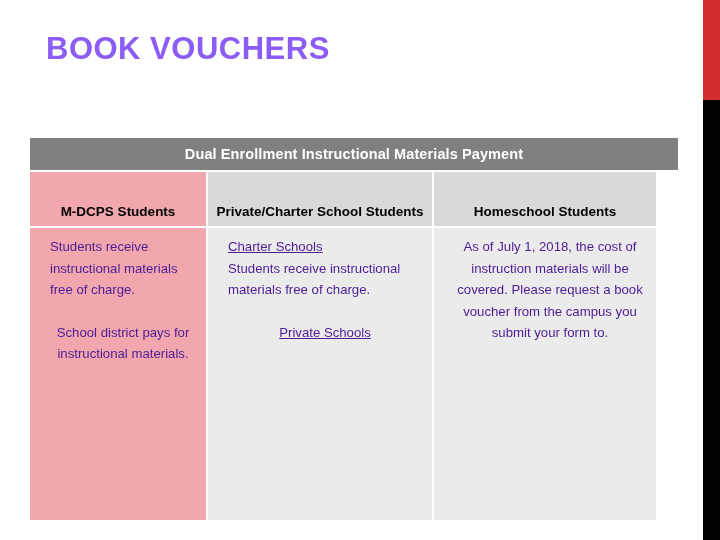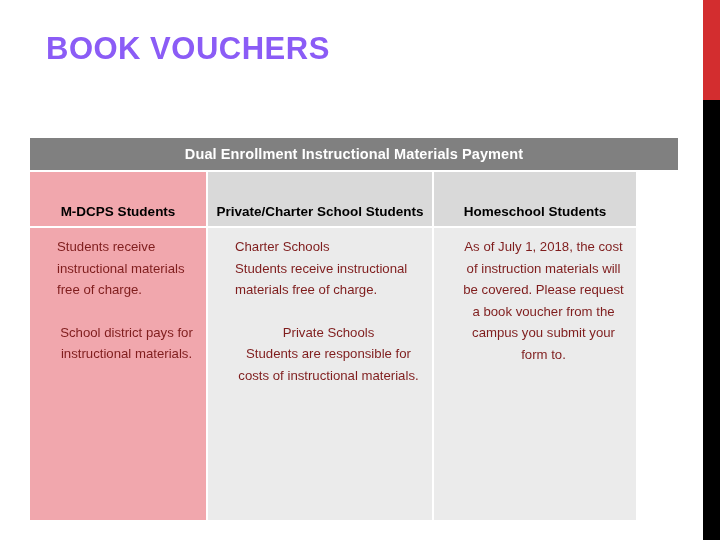--- a/index.html
+++ b/index.html
@@ -73,21 +73,21 @@
     align-items: stretch;
     margin-top: 2px;
   }
 
   .col {
     display: flex;
     flex-direction: column;
   }
   .col-mdcps   { width: 176px; border-radius: 7px; }
   .col-private { width: 224px; margin-left: 2px; }
-  .col-home    { width: 202px; margin-left: 2px; }
+  .col-home    { width: 222px; margin-left: 2px; }
 
   .head-cell {
     height: 54px;
     display: flex;
     align-items: flex-end;
     justify-content: center;
     text-align: center;
     font-size: 13.5px;
     font-weight: bold;
     color: #000000;
@@ -95,31 +95,32 @@
     box-sizing: border-box;
     line-height: 17px;
   }
   .head-pink { background: #f1a7ad; }
   .head-gray { background: #d9d9d9; }
 
   .body-cell {
     margin-top: 2px;
     font-size: 13.2px;
     line-height: 21.5px;
-    color: #7f1d1d;
-    padding: 8px 10px 10px 27px;
+    color: #4c1d95;
+    padding: 8px 10px 10px 20px;
     box-sizing: border-box;
     height: 292px;
   }
   .body-pink { background: #f1a7ad; }
   .body-gray { background: #ebebeb; }
 
   .para { margin: 0 0 21px 0; }
   .para:last-child { margin-bottom: 0; text-align: center; }
   .sub-head {
+    text-decoration: underline;
     display: block;
   }
 </style>
 </head>
 <body>
 
 <div id="edge-red"></div>
 <div id="edge-black"></div>
 
 <div id="slide-title">BOOK VOUCHERS</div>
@@ -144,21 +145,20 @@
 
     <div class="col col-private">
       <div class="head-cell head-gray">Private/Charter School Students</div>
       <div class="body-cell body-gray">
         <p class="para">
           <span class="sub-head">Charter Schools</span>
           <span>Students receive instructional materials free of charge.</span>
         </p>
         <p class="para">
           <span class="sub-head">Private Schools</span>
-          <span>Students are responsible for costs of instructional materials.</span>
         </p>
       </div>
     </div>
 
     <div class="col col-home">
       <div class="head-cell head-gray">Homeschool Students</div>
       <div class="body-cell body-gray">
         <p class="para">
           <span>As of July 1, 2018, the cost of instruction materials will be covered. Please request a book voucher from the campus you submit your form to.</span>
         </p>

